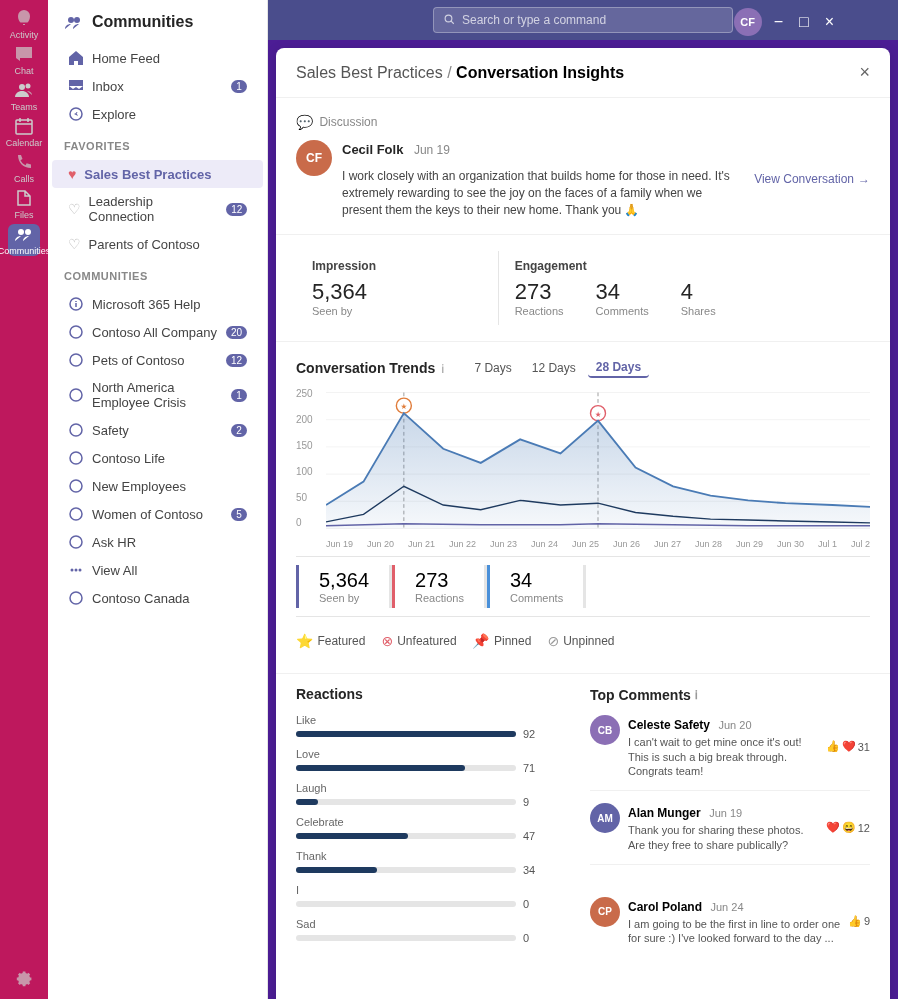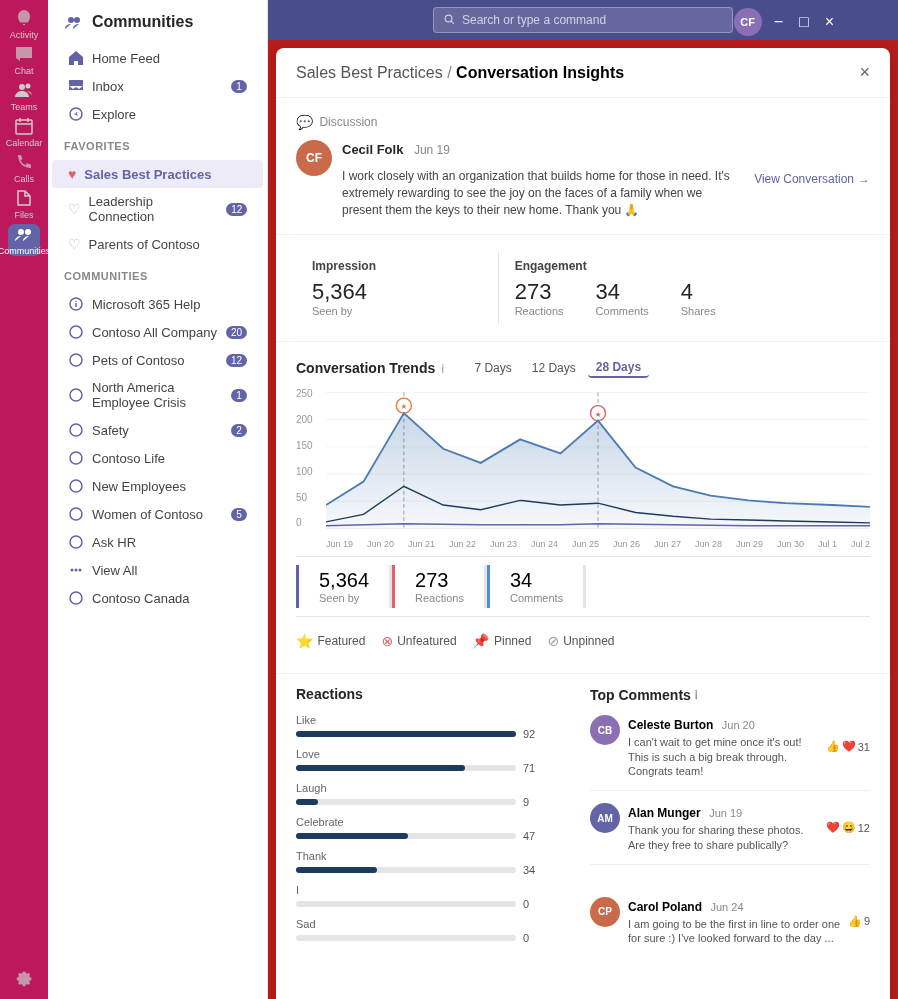--- a/index.html
+++ b/index.html
@@ -133,21 +133,21 @@
       color: white;
       font-size: 11px;
       font-weight: 600;
     }
     .topbar-btn { color: white; background: none; border: none; cursor: pointer; font-size: 16px; padding: 0 4px; }
 
     
     .content {
       flex: 1;
       overflow-y: auto;
-      background: #b91c1c;
+      background: #4c1d95;
       position: relative;
     }
 
     
     .insight-panel {
       background: white;
       margin: 8px;
       border-radius: 8px;
       box-shadow: 0 2px 12px rgba(0,0,0,0.15);
       overflow: hidden;
@@ -824,21 +824,21 @@
         </div>
 
         <div class="top-comments-panel">
           <div class="top-comments-title">
             <span>Top Comments</span>
             <span style="color:#999;font-size:12px;">ℹ</span>
           </div>
           <div class="comment-row">
             <div class="comment-avatar" style="background:#8b6fb5;">CB</div>
             <div class="comment-content">
-              <span class="comment-author">Celeste Burton</span>
+              <span class="comment-author">Celeste Safety</span>
               <span class="comment-date">Jun 20</span>
               <div class="comment-text">I can't wait to get mine once it's out! This is such a big break through. Congrats team!</div>
             </div>
             <div class="comment-reactions">
               <span>👍</span>
                 <span>❤️</span>
               <span>31</span>
             </div>
           </div>
           <div class="comment-row">

